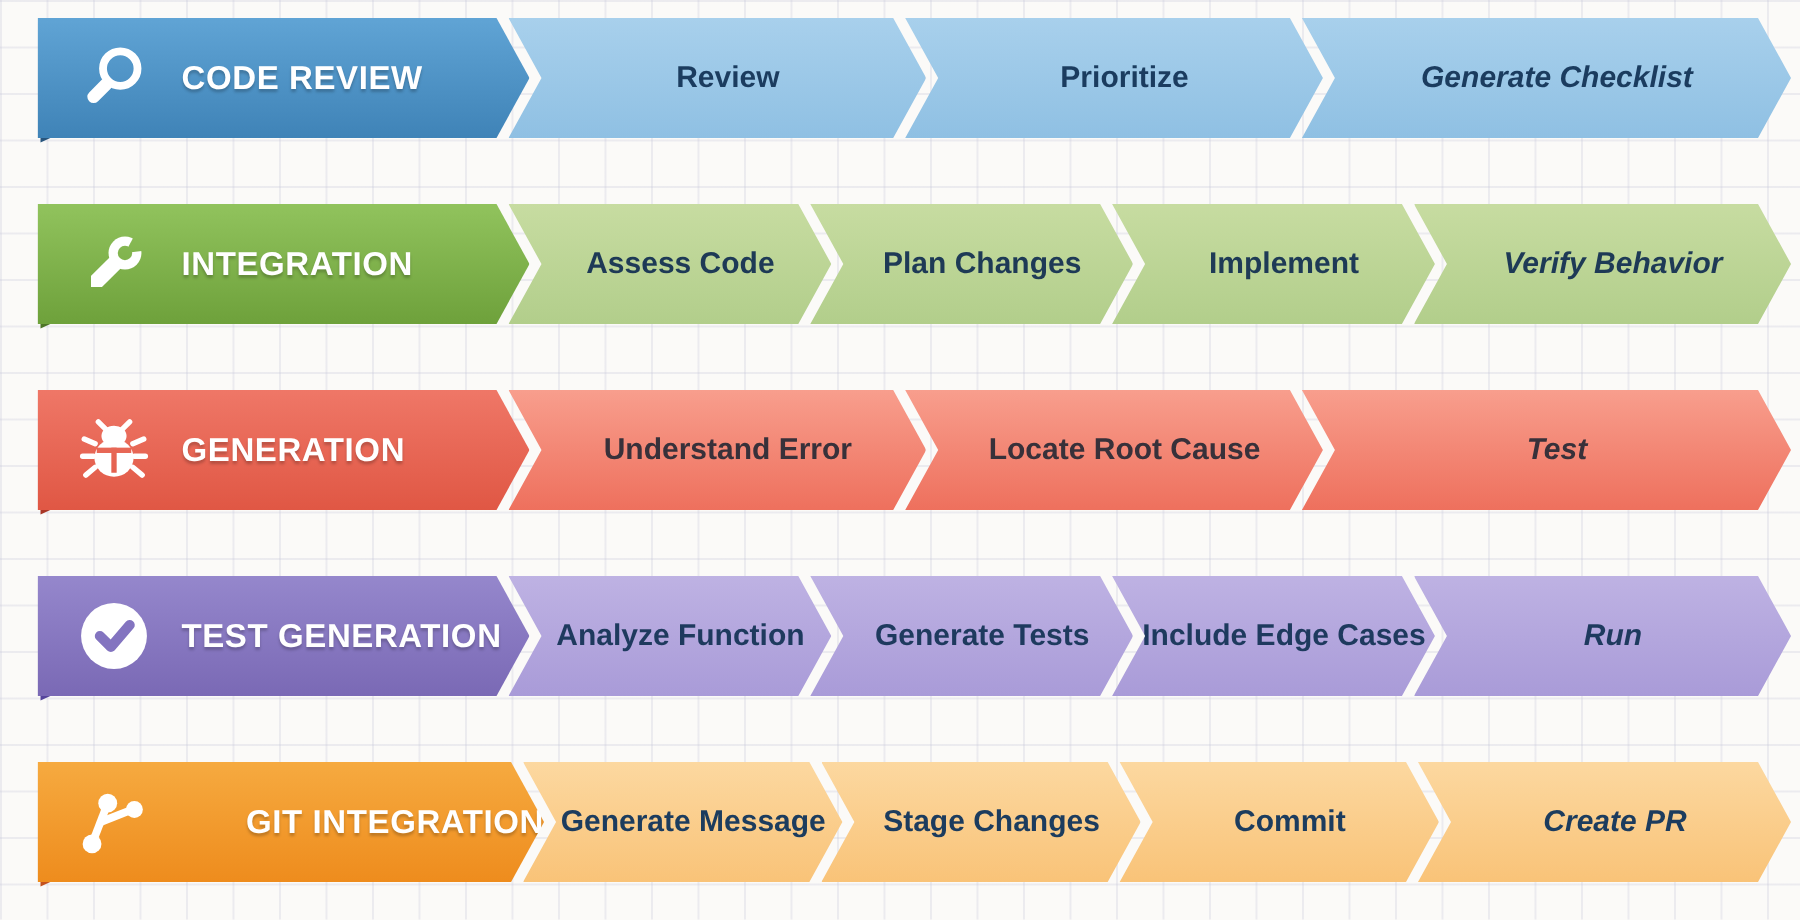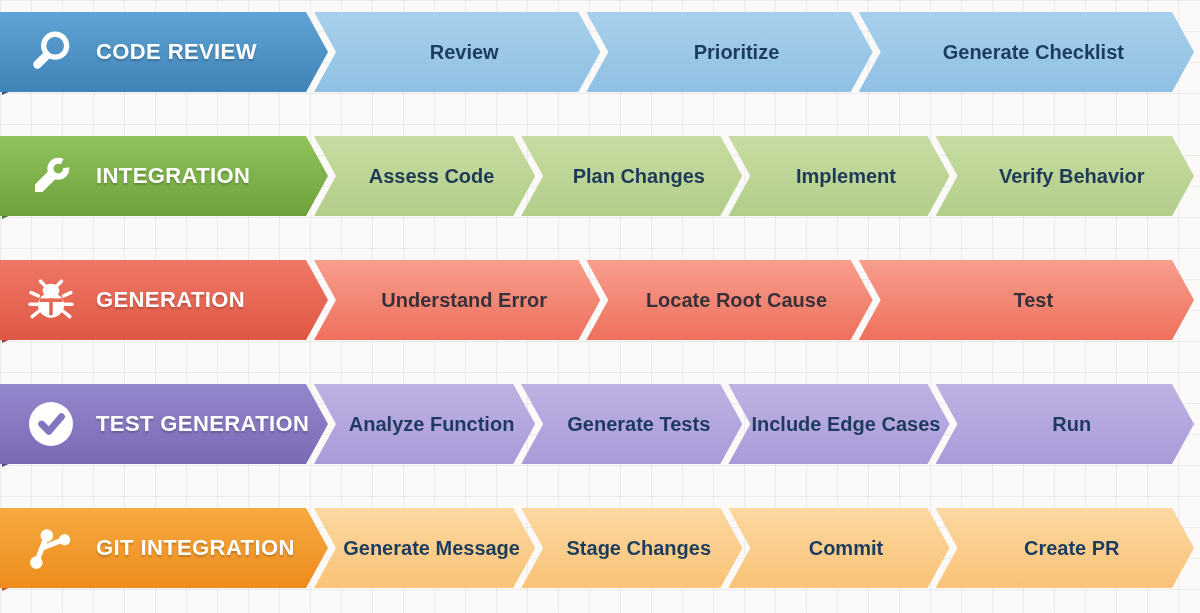--- a/index.html
+++ b/index.html
@@ -5,21 +5,21 @@
   html,body{margin:0;padding:0;}
   body{
     width:1200px;height:613px;overflow:hidden;
     font-family:"Liberation Sans", sans-serif;
     background-color:#fbfaf8;
     background-image:
       linear-gradient(to right, rgba(200,200,218,.30) 1px, transparent 1px),
       linear-gradient(to bottom, rgba(200,200,218,.30) 1px, transparent 1px);
     background-size:31px 31px;
   }
-  .board{padding:12px 6px 0 0;}
+  .board{padding:12px 6px 0 12px;margin-left:13px;}
   .row{
     position:relative;
     display:flex;
     height:80px;
     margin-bottom:44px;
   }
   .fold{
     position:absolute;
     left:2px;top:72px;
     width:0;height:0;
@@ -47,40 +47,40 @@
   .step{
     flex:1 1 0;
     margin-left:-14px;
     clip-path:polygon(0 0, calc(100% - 22px) 0, 100% 50%, calc(100% - 22px) 100%, 0 100%, 22px 50%);
     display:flex;align-items:center;justify-content:center;
     font-size:20px;font-weight:bold;
     padding-left:14px;
     white-space:nowrap;
   }
   .step:first-of-type{margin-left:-14px;}
-  .step.last{flex:1.18 1 0;}
+  .step.last{flex:1.18 1 0;font-style:italic;}
 
   
   .r-blue  .head{background:linear-gradient(180deg,#60a4d5 0%,#3f83b7 100%);}
   .r-blue  .step{background:linear-gradient(180deg,#a8d0ec 0%,#8fc0e3 100%);color:#1b3c5f;}
   .r-blue  .fold{border-top:11px solid #28567e;}
 
   .r-green .head{background:linear-gradient(180deg,#91c35d 0%,#6ea13b 100%);}
   .r-green .step{background:linear-gradient(180deg,#c7dca1 0%,#b2ce8b 100%);color:#1e3a56;}
   .r-green .fold{border-top:11px solid #4d7526;}
 
   .r-red   .head{background:linear-gradient(180deg,#ef7767 0%,#e05744 100%);}
   .r-red   .step{background:linear-gradient(180deg,#f89e8d 0%,#ee705d 100%);color:#38313a;}
   .r-red   .fold{border-top:11px solid #a93626;}
 
   .r-purple .head{background:linear-gradient(180deg,#9587cc 0%,#7a69b5 100%);}
   .r-purple .step{background:linear-gradient(180deg,#beb2e3 0%,#a99bd8 100%);color:#1e3a5e;}
   .r-purple .fold{border-top:11px solid #55449b;}
 
-  .r-orange .head{background:linear-gradient(180deg,#f6aa40 0%,#ee8c1d 100%);}
+  .r-orange .head{background:linear-gradient(180deg,#f6aa40 0%,#ee8c1d 100%);gap:43px;}
   .r-orange .step{background:linear-gradient(180deg,#fcd8a0 0%,#f9c378 100%);color:#1c3c5e;}
   .r-orange .fold{border-top:11px solid #c4511d;}
 </style>
 </head>
 <body>
 
 <div class="board">
 
   <div class="row r-blue">
     <div class="fold"></div>

